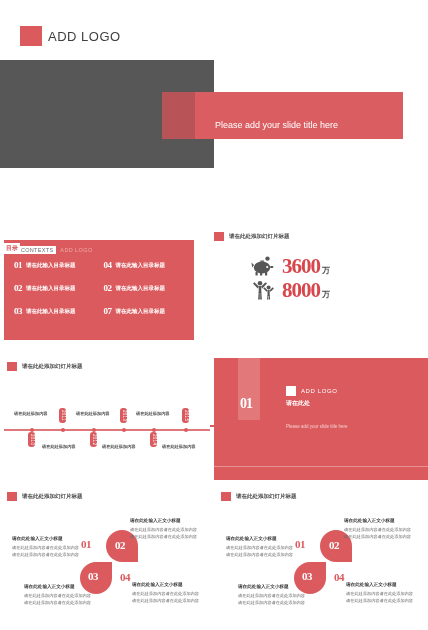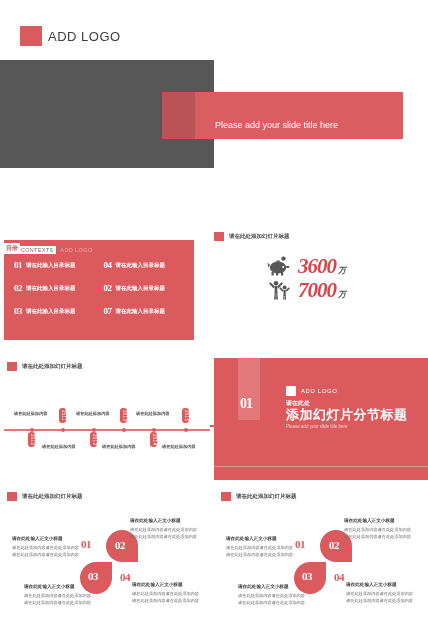--- a/index.html
+++ b/index.html
@@ -32,21 +32,21 @@
               display: grid; grid-template-columns: 1fr 1fr; row-gap: 13px; column-gap: 4px; }
   .toc-item { display: flex; align-items: center; }
   .toc-num { font-size: 9px; color: #fff; font-weight: bold; font-family: "Liberation Serif", serif; letter-spacing: -.5px; }
   .toc-label { font-size: 5.5px; color: #fff; margin-left: 4px; font-weight: bold; white-space: nowrap; }
 
   
   .slide-stats { position: absolute; left: 214px; top: 232px; width: 214px; height: 110px; background: #fff; }
   .sec-title { display: flex; align-items: center; }
   .sec-bar { width: 10px; height: 9px; background: #db5a5e; }
   .sec-txt { font-size: 5.5px; color: #4a4a4a; margin-left: 5px; font-weight: bold; white-space: nowrap; }
-  .stats-list { position: absolute; left: 52px; top: 22px; font-style: italic; }
+  .stats-list { position: absolute; left: 36px; top: 22px; }
   .stat-row { display: flex; align-items: center; height: 24px; }
   .stat-ico { width: 26px; height: 22px; display: flex; align-items: center; justify-content: center; }
   .stat-val { font-family: "Liberation Serif", serif; font-size: 21px; font-weight: bold; color: #d8454b; letter-spacing: -1px; margin-left: 6px; line-height: 1; }
   .stat-unit { font-size: 8px; color: #4a4a4a; margin-left: 2px; align-self: flex-end; padding-bottom: 2px; font-weight: bold; }
 
   
   .slide-time { position: absolute; left: 4px; top: 358px; width: 206px; height: 122px; background: #fff; }
   .tl-title { position: absolute; left: 3px; top: 4px; }
   .tl-axis { position: absolute; left: 0px; top: 71px; width: 206px; height: 2px; background: #e0777b; }
   .tl-node { position: absolute; width: 4px; height: 4px; border-radius: 50%; background: #db5a5e; top: 70px; }
@@ -181,21 +181,21 @@
                 <path d="M9.2 12 h1.1 l0.6 7.6 h-1.7 Z"></path>
             <circle cx="17.6" cy="7.6" r="2"></circle>
             <path d="M16.5 10 h2.2 v6 h-2.2 Z"></path>
             <path d="M16.6 10.3 L13.4 7.2 L12.3 8.4 L15.6 11.8 Z"></path>
             <path d="M18.6 10.3 L21.8 7.2 L22.9 8.4 L19.6 11.8 Z"></path>
             <path d="M16.5 15.2 h0.9 v4.4 h-1.4 Z"></path>
                 <path d="M17.8 15.2 h0.9 l0.5 4.4 h-1.4 Z"></path>
           </g>
             </svg>
         </span>
-        <span class="stat-val">7000</span>
+        <span class="stat-val">8000</span>
         <span class="stat-unit">万</span>
       </div>
 
     </div>
   </div>
 
   <div class="slide-time">
     <div class="tl-title sec-title">
       <span class="sec-bar"></span>
       <span class="sec-txt">请在此处添加幻灯片标题</span>
@@ -226,21 +226,20 @@
   </div>
 
   <div class="slide-div">
     <div class="div-wm"></div>
     <div class="div-01">01</div>
     <div class="div-logo-row">
       <span class="div-logo-sq"></span>
       <span class="div-logo-tx">ADD LOGO</span>
     </div>
     <div class="div-sub">请在此处</div>
-    <div class="div-main">添加幻灯片分节标题</div>
     <div class="div-en">Please add your slide title here</div>
     <div class="div-rule"></div>
     <div class="div-left-tick"></div>
   </div>
 
   <div class="slide-info left">
     <div class="info-title sec-title">
       <span class="sec-bar"></span>
       <span class="sec-txt">请在此处添加幻灯片标题</span>
     </div>

